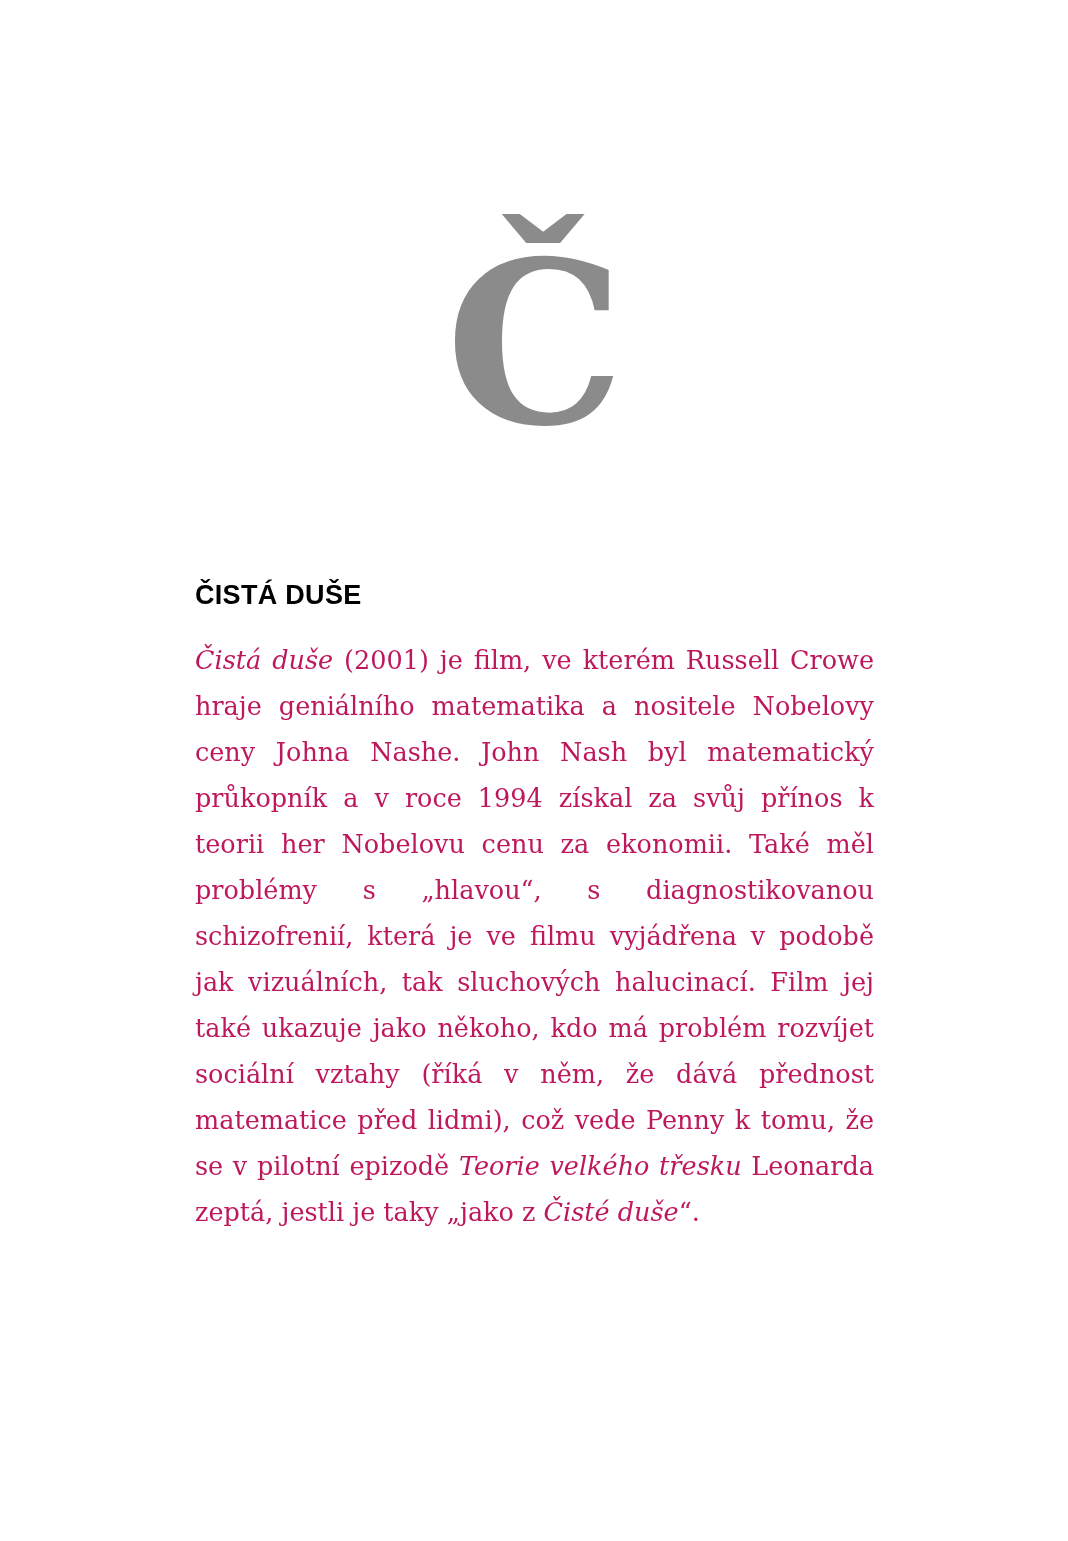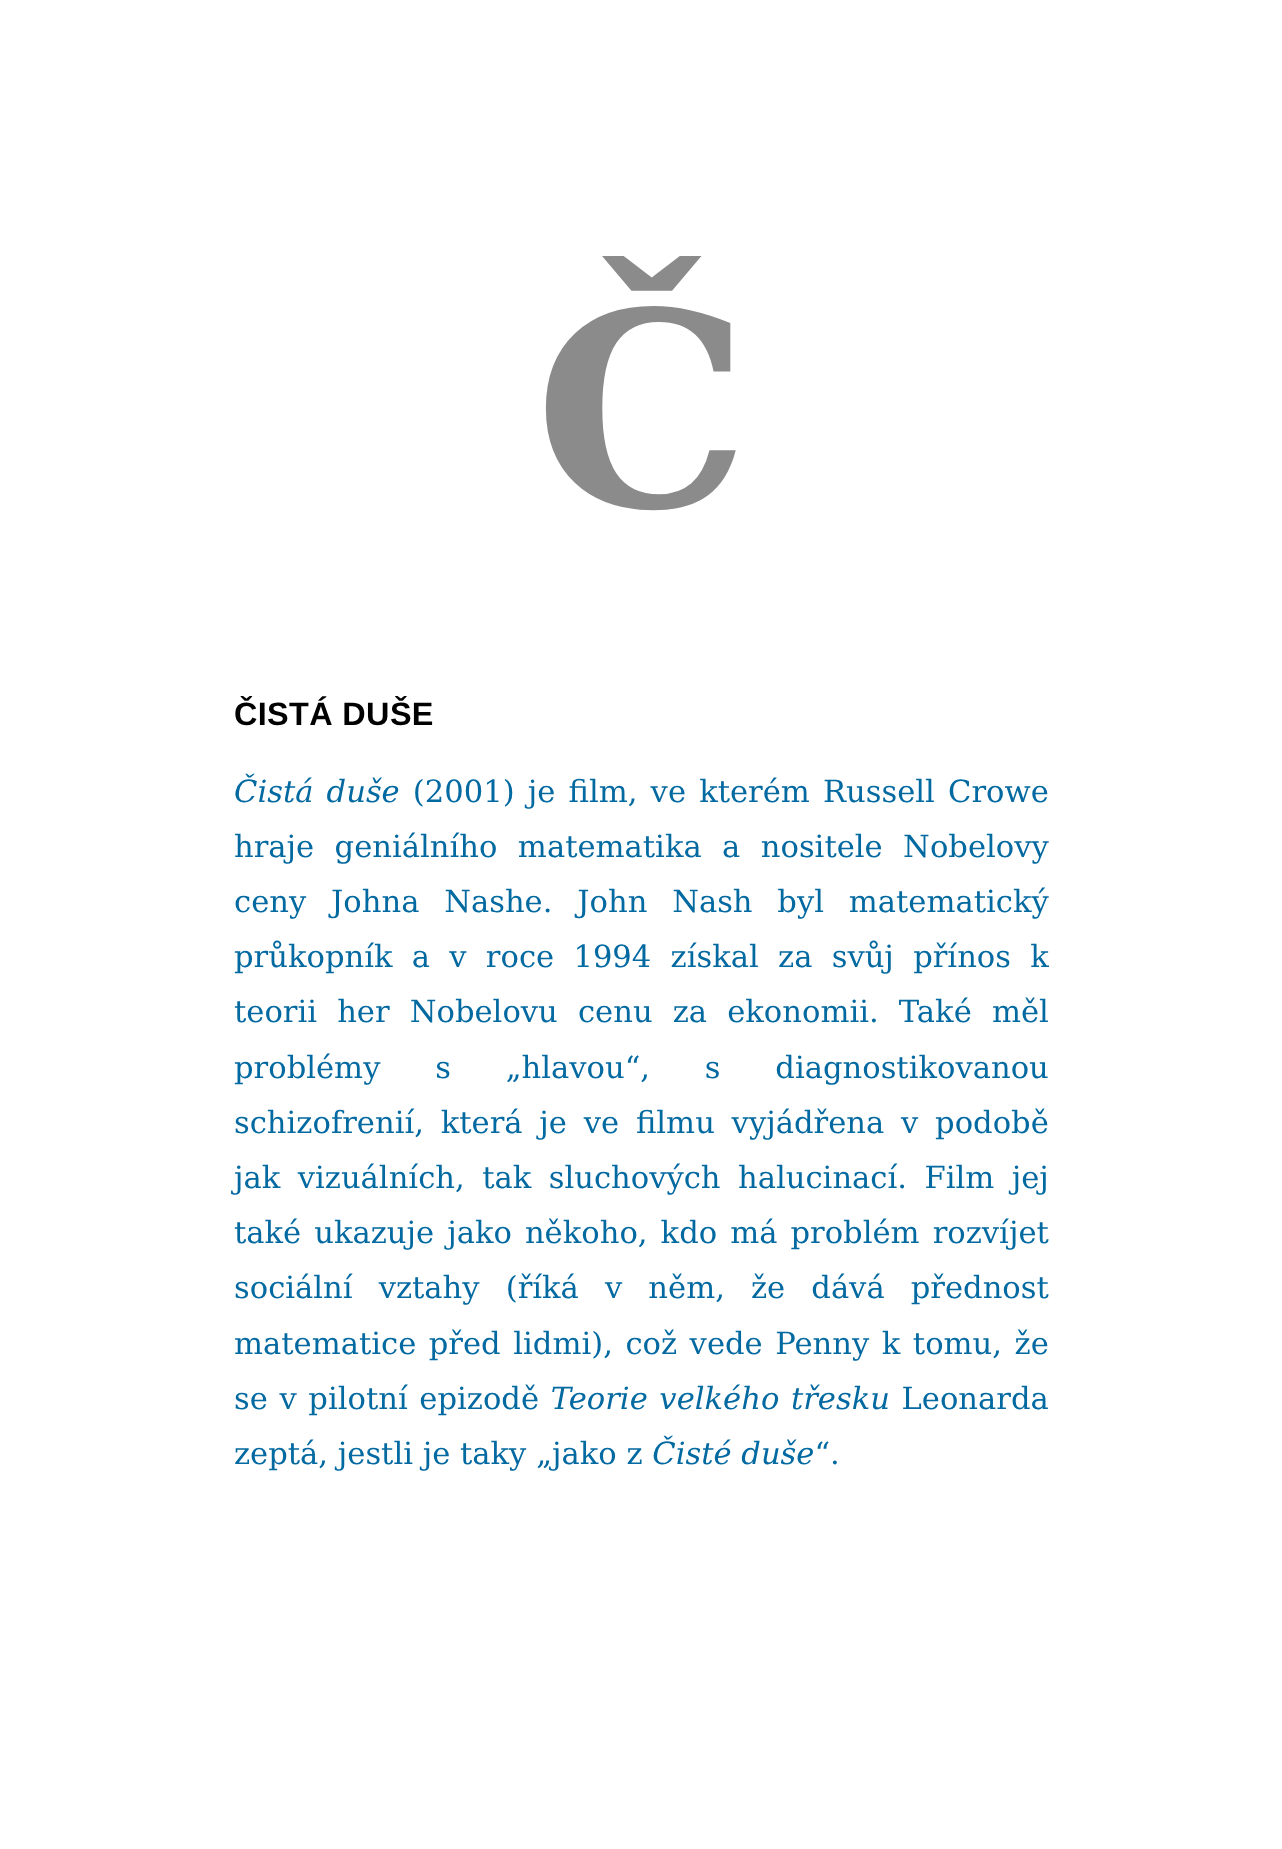--- a/index.html
+++ b/index.html
@@ -43,21 +43,21 @@
   }
   .body-text {
     position: absolute;
     top: 611px;
     left: 195px;
     width: 679px;
     font-family: "DejaVu Serif", serif;
     font-size: 25.5px;
     line-height: 46px;
     text-align: justify;
-    color: #0369a1;
+    color: #be185d;
     hyphens: auto;
     -webkit-hyphens: auto;
   }
   .body-text em {
     font-style: italic;
   }
 </style>
 </head>
 <body>
 

